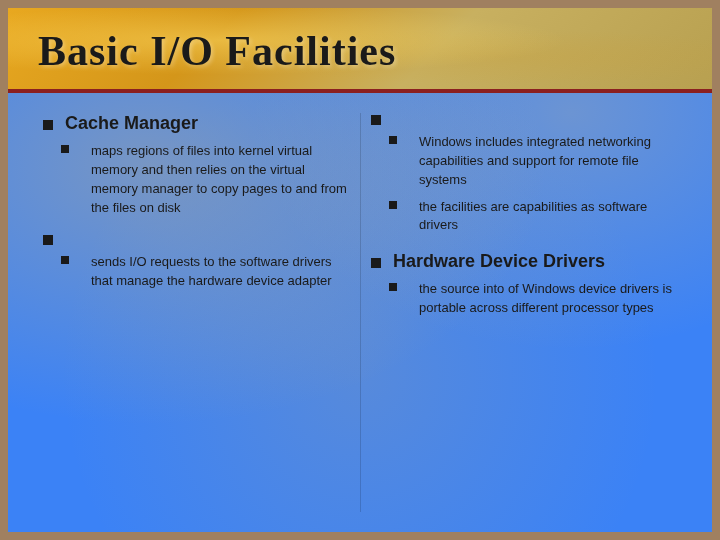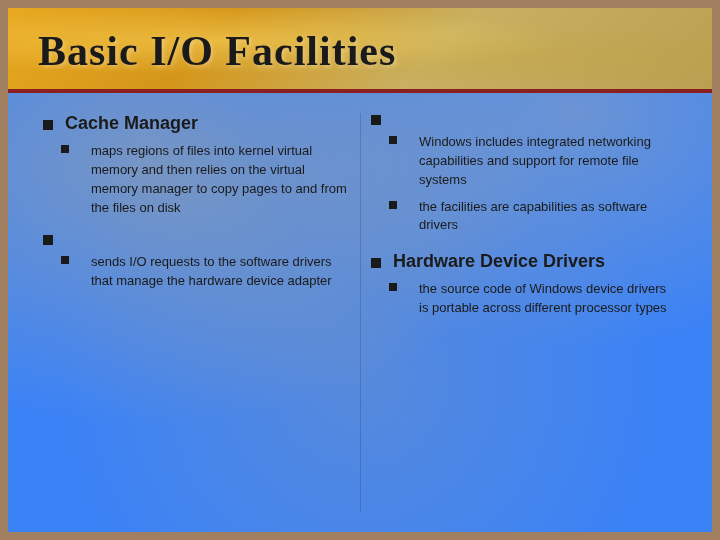--- a/index.html
+++ b/index.html
@@ -195,21 +195,21 @@
       </div>
 
       <div class="section-block">
         <div class="section-title">
           <div class="bullet-square"></div>
           <span>Hardware Device Drivers</span>
         </div>
         <div class="sub-items">
           <div class="sub-item">
             <div class="bullet-square-sm"></div>
-            <span>the source code of Windows device drivers is portable across different processor types</span>
+            <span>the source into of Windows device drivers is portable across different processor types</span>
           </div>
         </div>
       </div>
 
     </div>
 
   </div>
 </div>
 
 </body></html>

